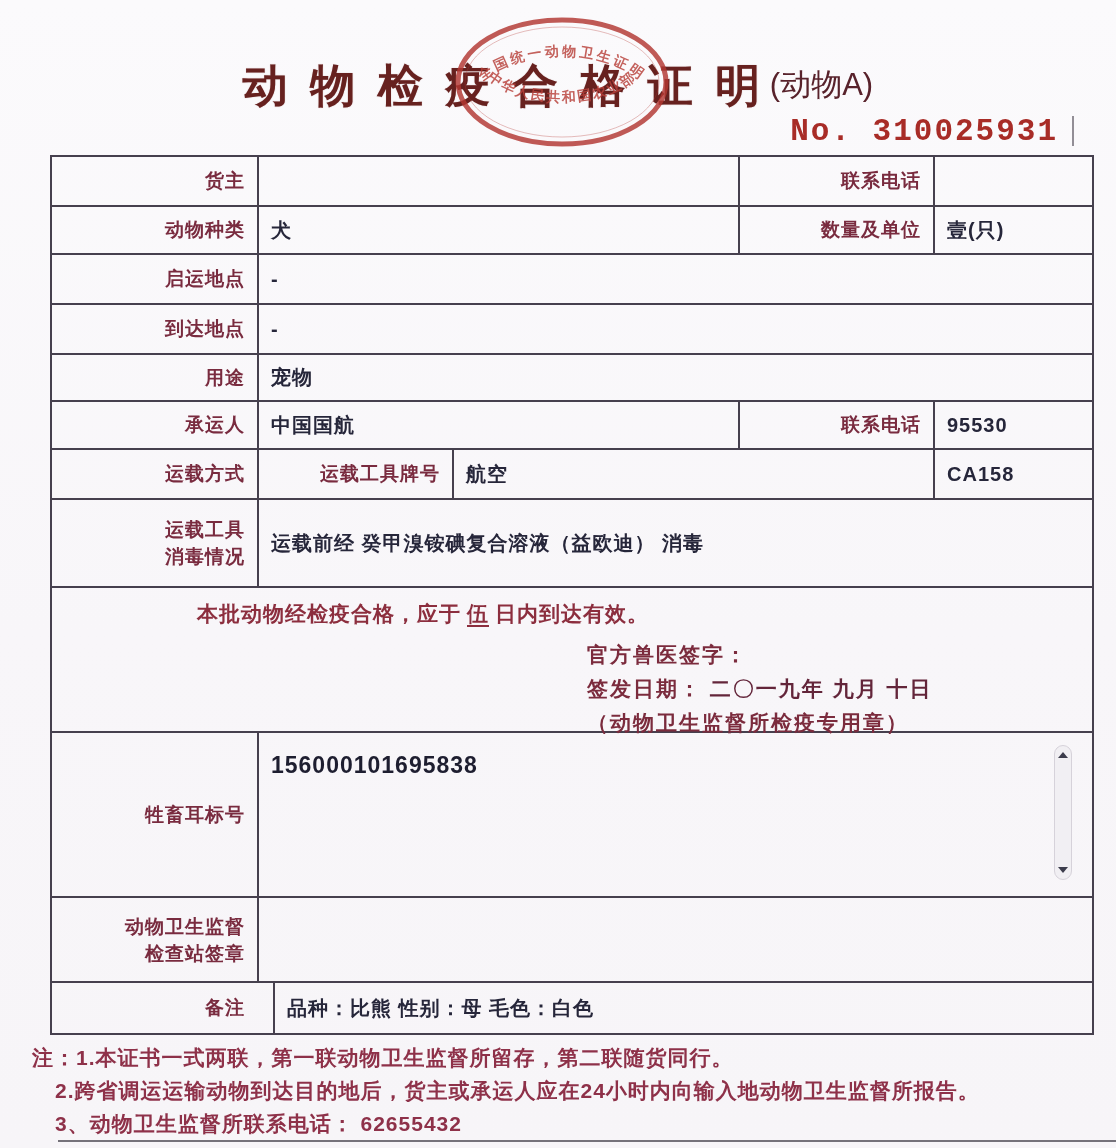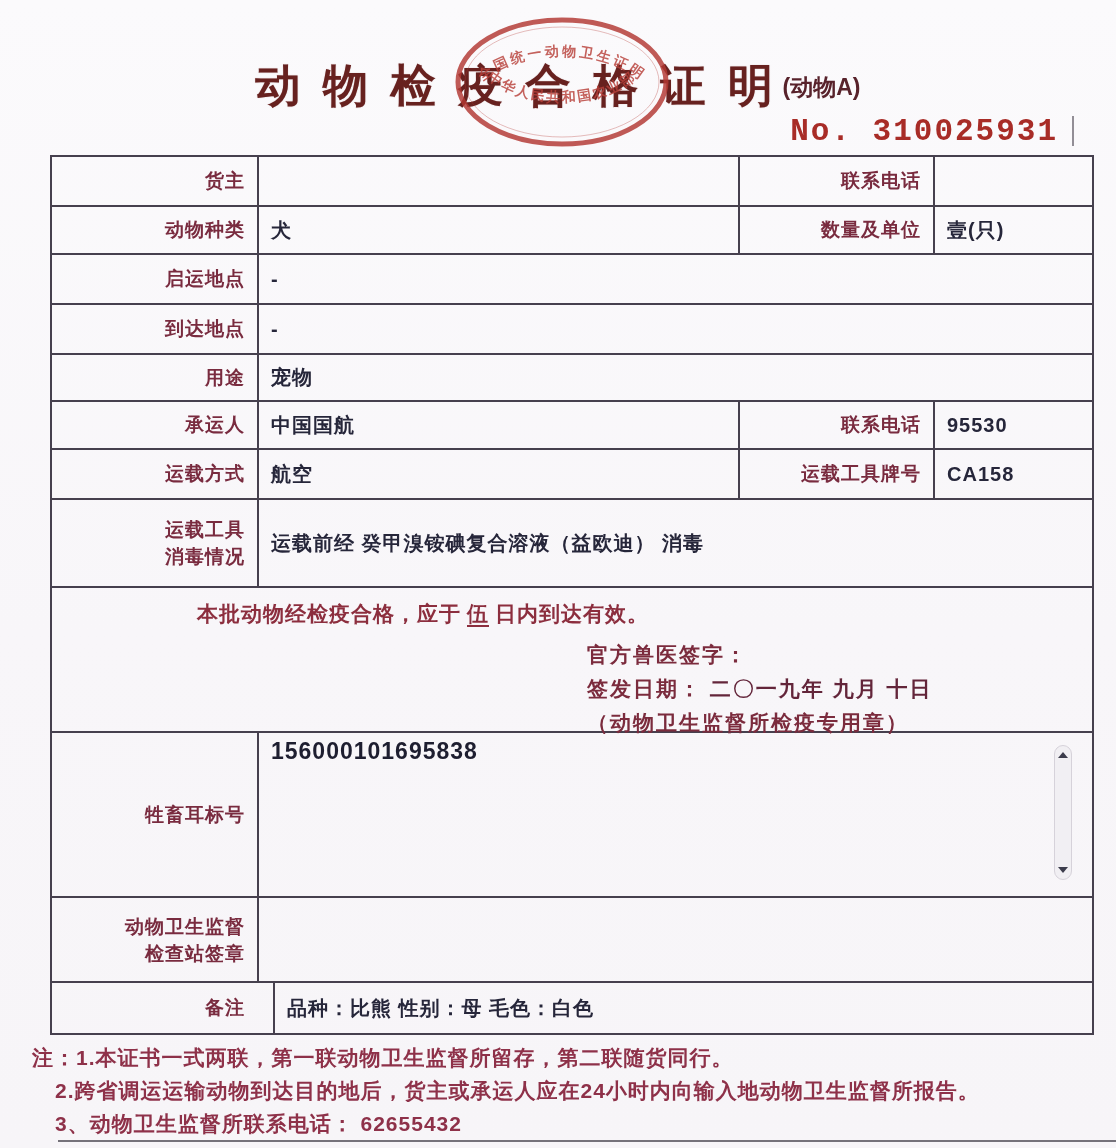--- a/index.html
+++ b/index.html
@@ -18,21 +18,21 @@
   .header { position: relative; padding-top: 56px; text-align: center; }
   .title-line { position: relative; z-index: 1; white-space: nowrap; }
   .page-title {
     display: inline-block;
     font-size: 45px; font-weight: bold; letter-spacing: 5px;
     color: #67211f;
     text-shadow: 0 0 1px rgba(103,33,31,.4);
   }
   .title-suffix {
     display: inline-block;
-    font-size: 23px; font-weight: bold; color: #58222b;
+    font-size: 31px; font-weight: normal; color: #58222b;
     margin-left: 0; vertical-align: 6px;
   }
   .seal {
     position: absolute; left: 450px; top: 12px;
     width: 225px; height: 142px; z-index: 2;
     opacity: .82; pointer-events: none;
   }
   .cert-no {
     position: absolute; top: 114px; right: 42px; z-index: 3;
     font-family: Liberation Mono, monospace;
@@ -71,21 +71,21 @@
   .vfill { flex: 1 1 auto; }
   .two-line { flex-direction: column; align-items: flex-end; justify-content: center; line-height: 27px; }
   
   .stmt-cell { flex: 1; padding: 12px 28px 8px 145px; display: block; }
   .stmt-line { color: #8c2e3e; font-weight: bold; font-size: 21px; letter-spacing: 1px; }
   .stmt-days { text-decoration: underline; padding: 0 6px; text-underline-offset: 4px; }
   .sig-block { margin: 10px 0 0 390px; }
   .sig-line { color: #7b2b3d; font-weight: bold; font-size: 21px; line-height: 34px; letter-spacing: 2px; }
   .sig-date-value { color: #63253a; text-align: right; }
   
-  .eartag-val { position: relative; align-items: flex-start; padding-top: 5px; }
+  .eartag-val { position: relative; align-items: flex-start; padding-top: 19px; }
   .eartag-num { font-size: 23px; letter-spacing: 1px; color: #1e1e30; }
   .scrollbar {
     position: absolute; top: 12px; bottom: 16px; right: 20px; width: 18px;
     background: #f1eff3; border: 1px solid #d6d2da; border-radius: 9px;
     display: flex; flex-direction: column; justify-content: space-between;
     align-items: center; padding: 6px 0;
   }
   .sb-arrow { width: 0; height: 0; border-left: 5px solid transparent; border-right: 5px solid transparent; }
   .sb-up   { border-bottom: 6px solid #3c3c4c; }
   .sb-down { border-top: 6px solid #3c3c4c; }
@@ -161,22 +161,22 @@
 
     <div class="tr" style="height:48px">
       <div class="td lbl w-l1">承运人</div>
       <div class="td val w-v1">中国国航</div>
       <div class="td lbl w-l2">联系电话</div>
       <div class="td val w-v2">95530</div>
     </div>
 
     <div class="tr" style="height:50px">
       <div class="td lbl w-l1">运载方式</div>
+      <div class="td lbl w-l2">运载工具牌号</div>
       <div class="td val w-v1">航空</div>
-      <div class="td lbl w-l2">运载工具牌号</div>
       <div class="td val w-v2">CA158</div>
     </div>
 
     <div class="tr" style="height:88px">
       <div class="td lbl w-l1 two-line">
         <span>运载工具</span>
         <span>消毒情况</span>
       </div>
       <div class="td val vfill">运载前经 癸甲溴铵碘复合溶液（益欧迪） 消毒</div>
     </div>

